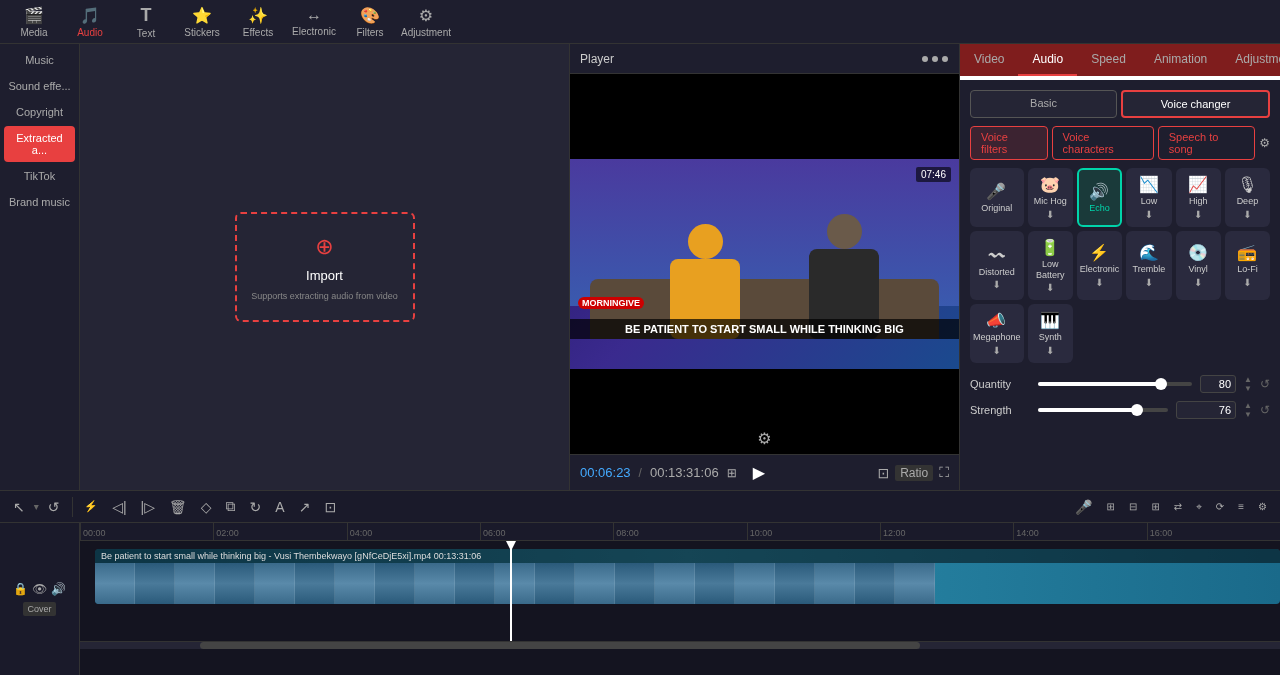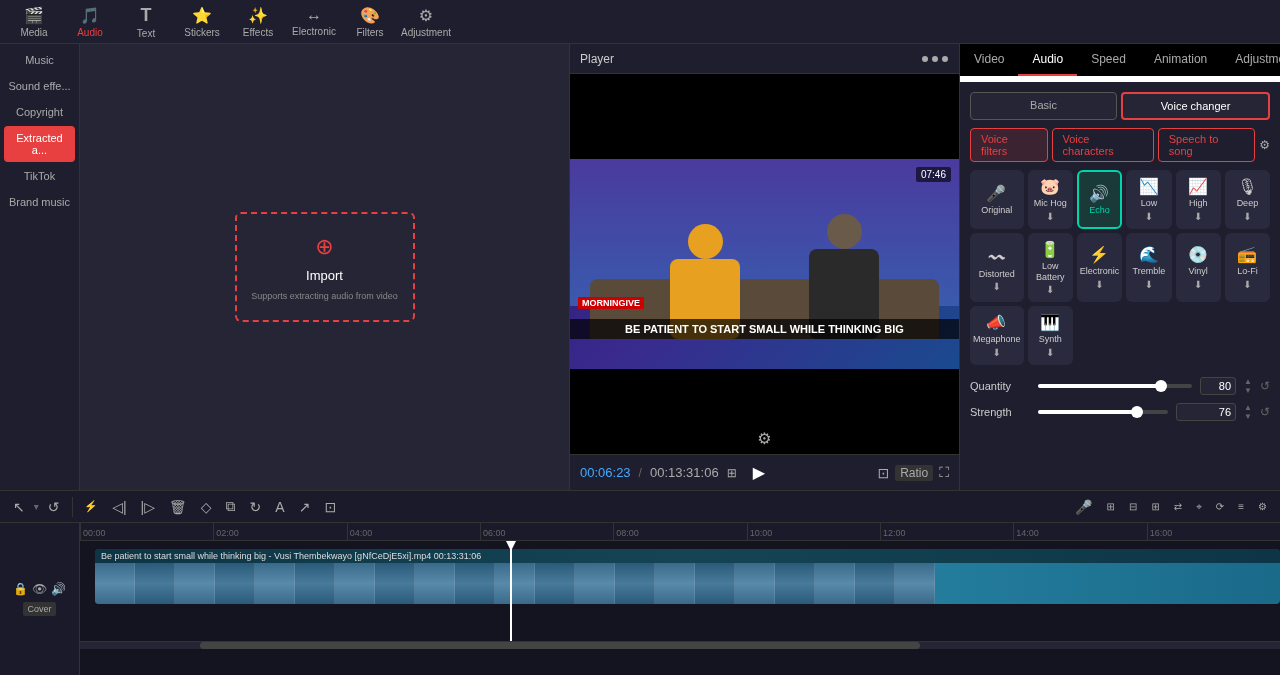--- a/index.html
+++ b/index.html
@@ -125,21 +125,21 @@
     }
     .video-logo {
       position: absolute;
       bottom: 60px;
       left: 8px;
       background: #c00;
       color: #fff;
       font-size: 9px;
       font-weight: bold;
       padding: 1px 4px;
-      border-radius: 0;
+      border-radius: 6px;
     }
     .video-time-overlay {
       position: absolute;
       top: 8px;
       right: 8px;
       background: rgba(0,0,0,0.6);
       color: #fff;
       font-size: 10px;
       padding: 2px 5px;
       border-radius: 2px;
@@ -173,22 +173,22 @@
 
     
     .right-panel {
       width: 320px;
       background: #1e1e2e;
       display: flex;
       flex-direction: column;
     }
     .panel-tabs {
       display: flex;
-      border-bottom: 6px solid #ffffff;
-      background: #000000;
+      border-bottom: 4px solid #ffffff;
+      background: #7f1d1d;
     }
     .panel-tab {
       padding: 8px 14px;
       cursor: pointer;
       color: #aaa;
       font-size: 12px;
       border-bottom: 2px solid transparent;
     }
     .panel-tab.active { color: #fff; border-bottom: 2px solid #e84040; }
 

